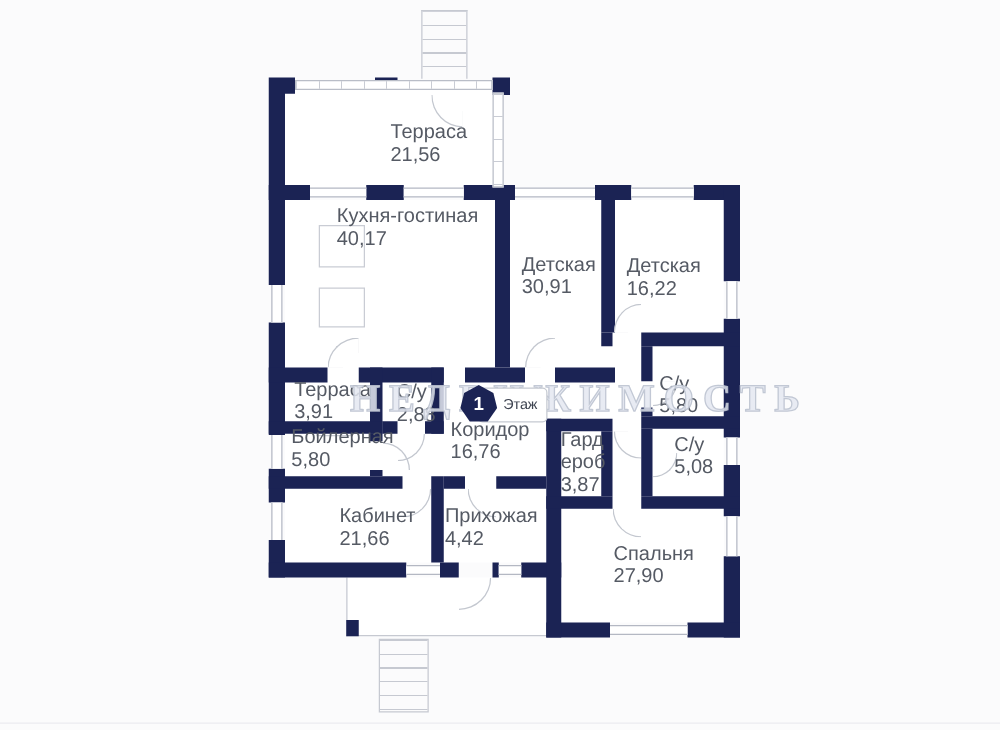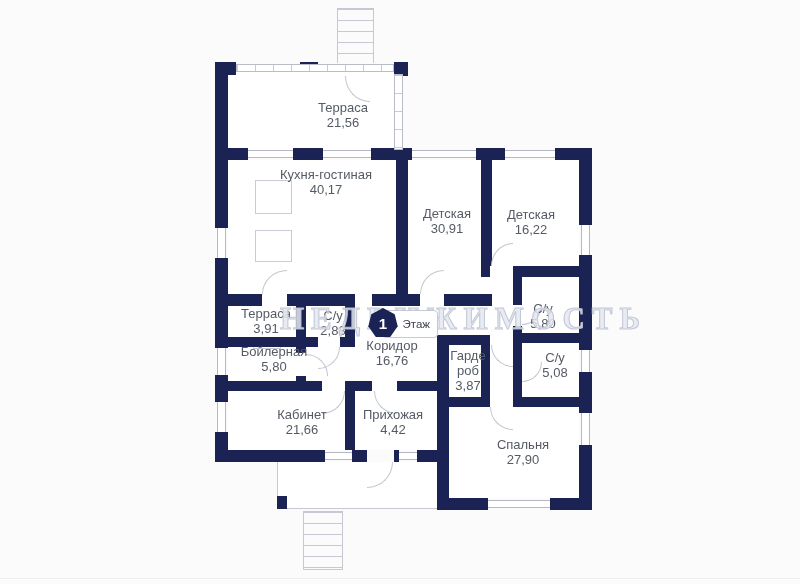--- a/index.html
+++ b/index.html
@@ -16,22 +16,22 @@
     background-image:repeating-linear-gradient(to bottom,#c9ccd4 0 1px,transparent 1px 18px);}
   .arc{border:0 solid #c3c7cf;}
   .arc-tl{border-top:1.2px solid #c3c7cf;border-left:1.2px solid #c3c7cf;border-top-left-radius:100%;}
   .arc-tr{border-top:1.2px solid #c3c7cf;border-right:1.2px solid #c3c7cf;border-top-right-radius:100%;}
   .arc-bl{border-bottom:1.2px solid #c3c7cf;border-left:1.2px solid #c3c7cf;border-bottom-left-radius:100%;}
   .arc-br{border-bottom:1.2px solid #c3c7cf;border-right:1.2px solid #c3c7cf;border-bottom-right-radius:100%;}
   .stairs{border:1px solid #c6c9d1;background-image:repeating-linear-gradient(to bottom,#c6c9d1 0 1px,transparent 1px 11px);}
   .stairs-open-bottom{border-bottom:0;}
   .thinline{background:#c6c9d1;}
   .furn{border:1px solid #c9ccd4;background:#fff;}
-  .rlabel{position:absolute;transform:translate(-50%,-50%);text-align:center;color:#555a64;
-    font-size:13px;line-height:1.14;white-space:nowrap;z-index:5;}
+  .rlabel{position:absolute;transform:translate(-50%,-50%);color:#555a64;
+    font-size:16px;line-height:1.14;white-space:nowrap;z-index:5;}
   .rlabel .area{display:block;}
   .rlabel-wrap{white-space:normal;width:39px;overflow-wrap:anywhere;}
   
   .wm-brand{position:absolute;left:296px;top:258px;display:flex;align-items:center;z-index:8;
     font-weight:bold;font-size:53px;line-height:1;letter-spacing:3px;
     color:rgba(228,232,241,0.85);-webkit-text-stroke:1px rgba(185,191,206,0.9);}
   .wm-sub{position:absolute;left:280px;top:303px;z-index:8;font-family:"Liberation Serif","DejaVu Serif",serif;
     font-size:31px;line-height:1;letter-spacing:7px;font-weight:bold;
     color:rgba(228,232,241,0.85);-webkit-text-stroke:1px rgba(187,193,207,0.88);}
   .wm-o{margin:0 5px;}

